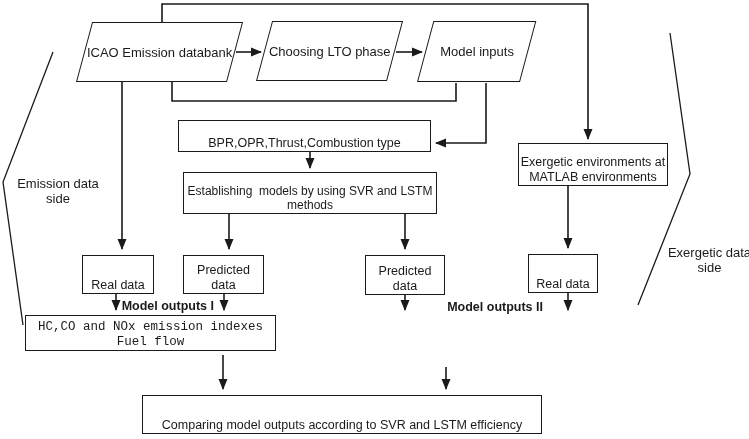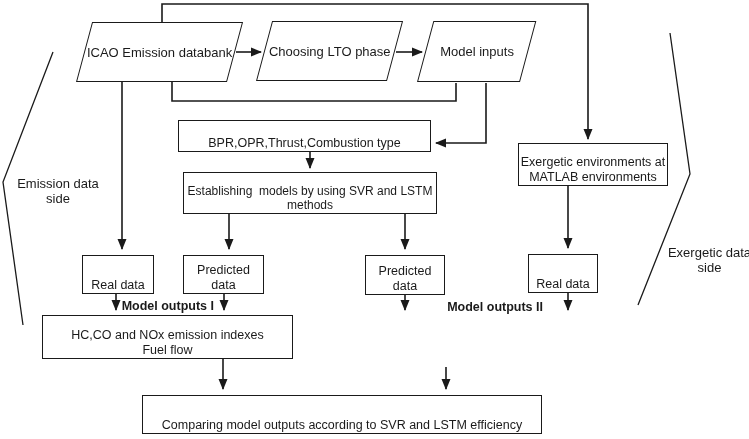--- a/index.html
+++ b/index.html
@@ -106,21 +106,21 @@
   <div class="box" style="left:365px;top:255px;width:80px;height:40px;">
     <span>Predicted data</span>
   </div>
   <div class="box" style="left:528px;top:254px;width:70px;height:39px;">
     <span>Real data</span>
   </div>
 
   <div class="flabel bold" style="left:120px;top:299px;width:94px;">Model outputs I</div>
   <div class="flabel bold" style="left:443px;top:300px;width:100px;">Model outputs II</div>
 
-  <div class="box" style="left:42px;top:315px;width:251px;height:44px;">
+  <div class="box" style="left:25px;top:315px;width:251px;height:36px;font-family:Liberation Mono, monospace;">
     <span>HC,CO and NOx emission indexes
 Fuel flow</span>
   </div>
 
   <div class="box" style="left:142px;top:395px;width:400px;height:39px;">
     <span>Comparing model outputs according to SVR and LSTM efficiency</span>
   </div>
 
   <div class="flabel" style="left:12px;top:176px;width:92px;">Emission data
 side</div>

